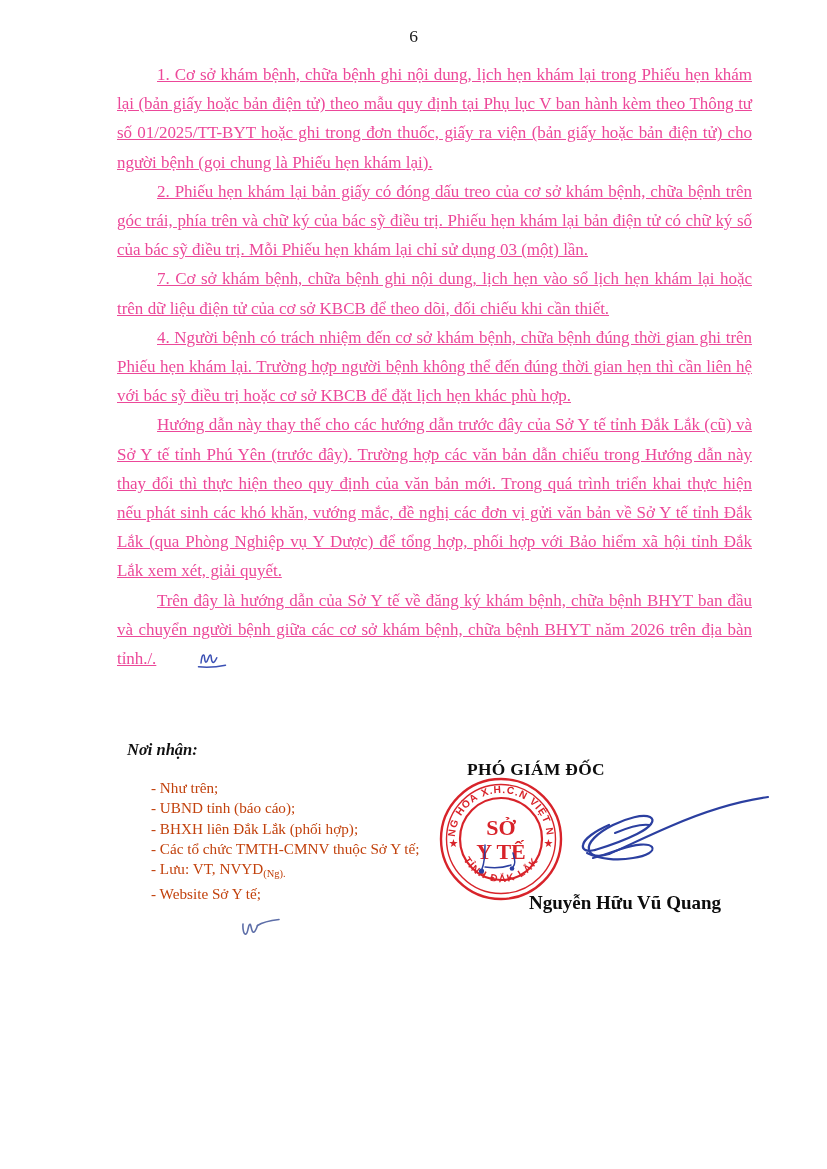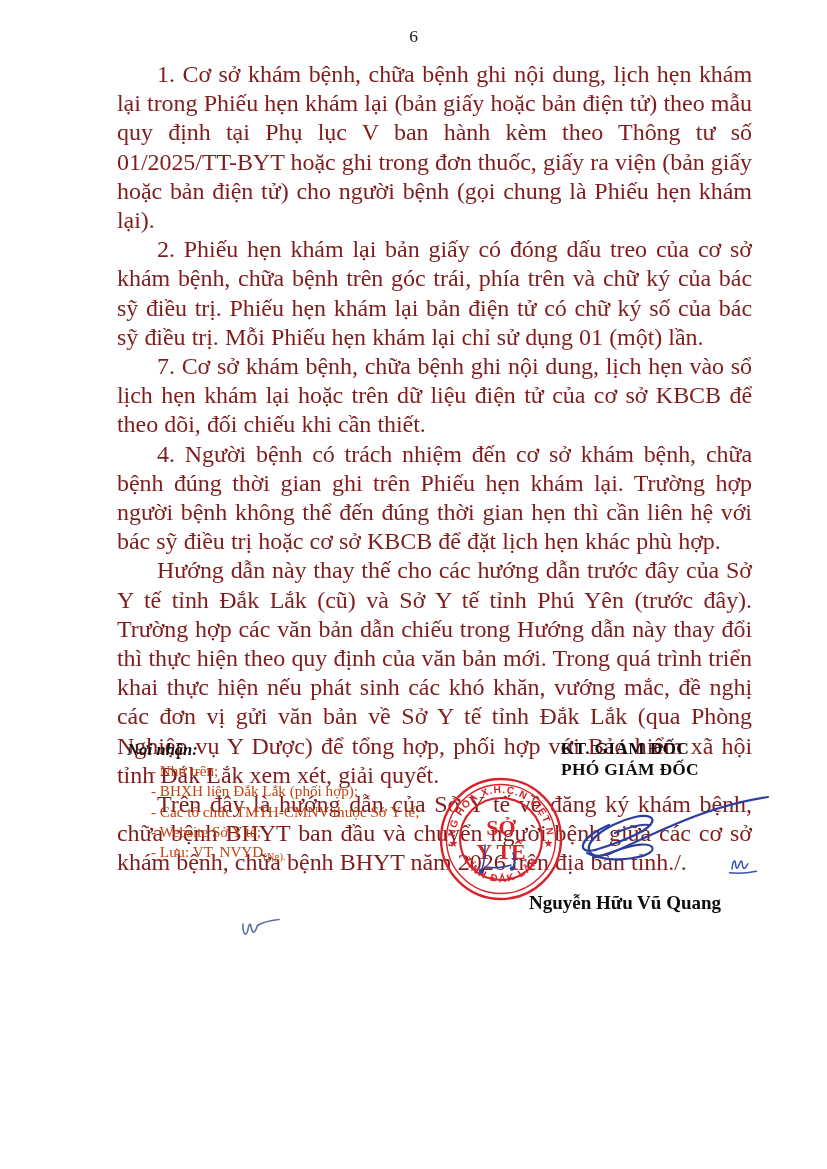--- a/index.html
+++ b/index.html
@@ -41,26 +41,27 @@
     position: absolute;
     left: 117px;
     top: 60px;
     width: 635px;
   }
   .para {
     margin: 0 0 0 0;
     text-align: justify;
     text-justify: inter-word;
     text-indent: 40px;
-    font-size: 24px;
+    font-size: 17px;
     line-height: 29.2px;
-    color: #7f1d1d;
+    color: #ec4899;
     letter-spacing: -0.05px;
     word-spacing: 0.2px;
     hyphens: none;
+    text-decoration: underline;
   }
   .para:last-child { margin-bottom: 0; }
 
   
   .inline-mark {
     display: inline-block;
     width: 44px;
     height: 20px;
     vertical-align: -6px;
     margin-left: 1px;
@@ -80,21 +81,21 @@
     position: absolute;
     left: 127px;
     top: 5px;
     width: 300px;
   }
   .recipients-title {
     font-weight: bold;
     font-style: italic;
     font-size: 16.5px;
     line-height: 20px;
-    margin-bottom: 1px;
+    margin-bottom: 18px;
     color: #111;
   }
   .recipients-list {
     list-style: none;
     margin: 0;
     padding: 0;
   }
   .recipients-list li {
     font-size: 15.2px;
     line-height: 20.3px;
@@ -129,24 +130,24 @@
     width: 340px;
     text-align: center;
     font-weight: bold;
     font-size: 17.4px;
     line-height: 21.5px;
     letter-spacing: 0.3px;
     color: #0d0d0d;
   }
   .sig-title-2 {
     position: absolute;
-    left: 5px;
+    left: 12px;
     top: 24px;
     width: 340px;
-    text-align: center;
+    text-align: left;
     font-weight: bold;
     font-size: 17.4px;
     line-height: 21.5px;
     letter-spacing: 0.3px;
     color: #0d0d0d;
   }
   .sig-name {
     position: absolute;
     left: 0;
     top: 157px;
@@ -174,55 +175,55 @@
 </style>
 </head>
 <body>
 
 <div class="page">
 
   <div class="page-number">6</div>
 
   <div class="body-text">
     <p class="para">1. Cơ sở khám bệnh, chữa bệnh ghi nội dung, lịch hẹn khám lại trong Phiếu hẹn khám lại (bản giấy hoặc bản điện tử) theo mẫu quy định tại Phụ lục V ban hành kèm theo Thông tư số 01/2025/TT-BYT hoặc ghi trong đơn thuốc, giấy ra viện (bản giấy hoặc bản điện tử) cho người bệnh (gọi chung là Phiếu hẹn khám lại).</p>
-    <p class="para">2. Phiếu hẹn khám lại bản giấy có đóng dấu treo của cơ sở khám bệnh, chữa bệnh trên góc trái, phía trên và chữ ký của bác sỹ điều trị. Phiếu hẹn khám lại bản điện tử có chữ ký số của bác sỹ điều trị. Mỗi Phiếu hẹn khám lại chỉ sử dụng 01 (một) lần.</p>
+    <p class="para">2. Phiếu hẹn khám lại bản giấy có đóng dấu treo của cơ sở khám bệnh, chữa bệnh trên góc trái, phía trên và chữ ký của bác sỹ điều trị. Phiếu hẹn khám lại bản điện tử có chữ ký số của bác sỹ điều trị. Mỗi Phiếu hẹn khám lại chỉ sử dụng 03 (một) lần.</p>
     <p class="para">7. Cơ sở khám bệnh, chữa bệnh ghi nội dung, lịch hẹn vào sổ lịch hẹn khám lại hoặc trên dữ liệu điện tử của cơ sở KBCB để theo dõi, đối chiếu khi cần thiết.</p>
     <p class="para">4. Người bệnh có trách nhiệm đến cơ sở khám bệnh, chữa bệnh đúng thời gian ghi trên Phiếu hẹn khám lại. Trường hợp người bệnh không thể đến đúng thời gian hẹn thì cần liên hệ với bác sỹ điều trị hoặc cơ sở KBCB để đặt lịch hẹn khác phù hợp.</p>
     <p class="para">Hướng dẫn này thay thế cho các hướng dẫn trước đây của Sở Y tế tỉnh Đắk Lắk (cũ) và Sở Y tế tỉnh Phú Yên (trước đây). Trường hợp các văn bản dẫn chiếu trong Hướng dẫn này thay đổi thì thực hiện theo quy định của văn bản mới. Trong quá trình triển khai thực hiện nếu phát sinh các khó khăn, vướng mắc, đề nghị các đơn vị gửi văn bản về Sở Y tế tỉnh Đắk Lắk (qua Phòng Nghiệp vụ Y Dược) để tổng hợp, phối hợp với Bảo hiểm xã hội tỉnh Đắk Lắk xem xét, giải quyết.</p>
     <p class="para"><span>Trên đây là hướng dẫn của Sở Y tế về đăng ký khám bệnh, chữa bệnh BHYT ban đầu và chuyển người bệnh giữa các cơ sở khám bệnh, chữa bệnh BHYT năm 2026 trên địa bàn tỉnh./.</span><span class="inline-mark"><svg viewBox="0 0 44 20" width="44" height="20">
             <g fill="none" stroke="#3b50b4" stroke-width="1.5" stroke-linecap="round" stroke-linejoin="round">
               <path d="M4 13 C4.5 7.5 5.5 4.5 6.8 5 C8 5.5 7.3 11 8.5 12 C9.7 13 11 9 12 6.5 C12.6 5 13.4 4.6 13.9 5.6 C14.6 7 14 11 15.5 12.2 C16.7 13.2 18.6 10.5 19.8 7.8"></path>
               <path d="M1.5 16.8 C8 17.4 19 17.2 28.5 15.2"></path>
             </g>
           </svg></span></p>
   </div>
 
   <div class="footer">
 
     <div class="recipients">
       <div class="recipients-title">Nơi nhận:</div>
       <ul class="recipients-list">
         <li>- Như trên;</li>
+        <li>- UBND tỉnh (báo cáo);</li>
         <li>- BHXH liên Đắk Lắk (phối hợp);</li>
         <li>- Các tổ chức TMTH-CMNV thuộc Sở Y tế;</li>
+        <li><span>- Lưu: VT, NVYD</span><span class="sub">(Ng).</span></li>
         <li>- Website Sở Y tế;</li>
-        <li><span>- Lưu: VT, NVYD</span><span class="sub">(Ng).</span></li>
       </ul>
       <div class="clerk-mark">
         <svg viewBox="0 0 60 26" width="60" height="26">
           <g fill="none" stroke="#5d6ea8" stroke-width="1.6" stroke-linecap="round" stroke-linejoin="round">
             <path d="M4 8 C3.5 14 5 19 7 18 C9 17 9 10 10.5 8.5 C12 7 12 13 13.5 15.5 C15 18 17 14 18.5 9.5"></path>
             <path d="M18.5 9.5 C23 6.5 31 4.5 40 3.5"></path>
           </g>
         </svg>
       </div>
     </div>
 
     <div class="signature-block">
-      <div class="sig-title">KT. GIÁM ĐỐC</div>
       <div class="sig-title-2">PHÓ GIÁM ĐỐC</div>
 
       <div class="seal">
         <svg viewBox="0 0 124 124" width="124" height="124">
           <defs>
             <path id="arcTop" d="M 16 62 A 46 46 0 0 1 108 62"></path>
             <path id="arcBottom" d="M 19 62 A 43 43 0 0 0 105 62"></path>
           </defs>
           <g stroke="#d8232a" fill="none">
             <circle cx="62" cy="62" r="60" stroke-width="2.4"></circle>

